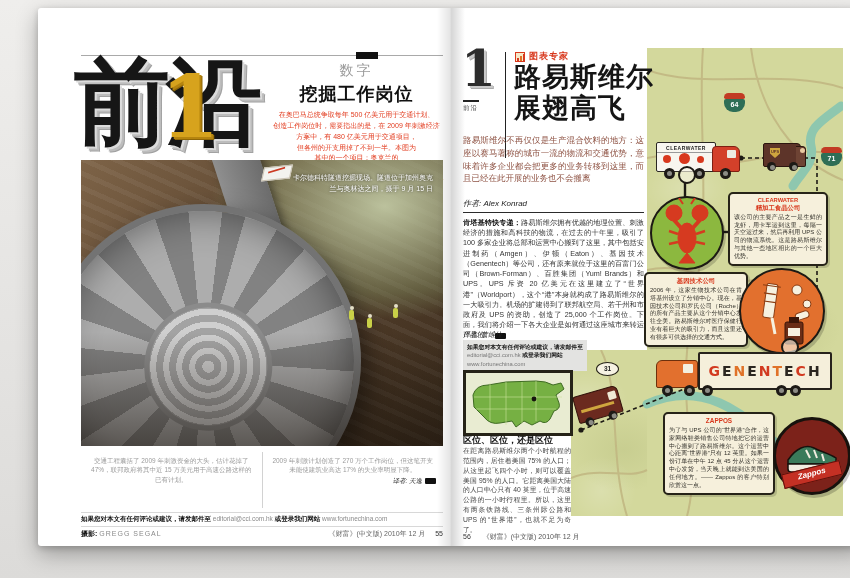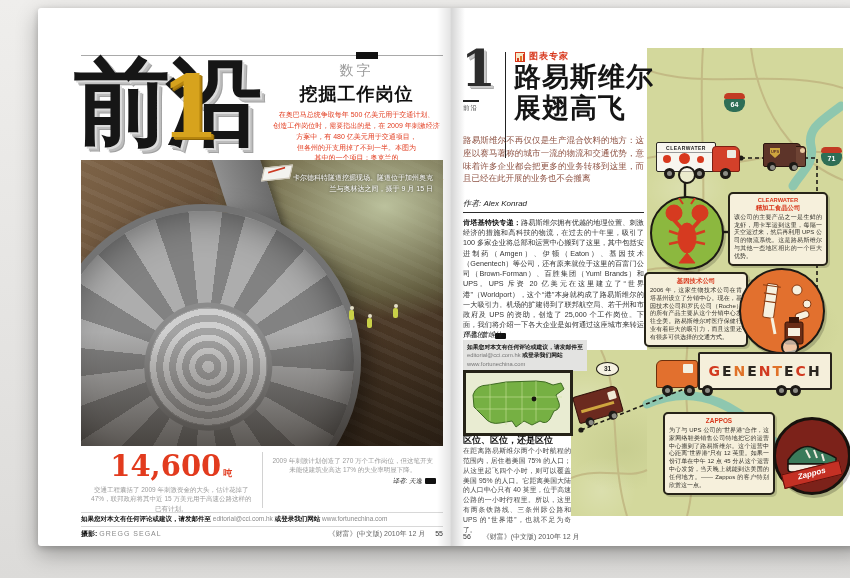--- a/index.html
+++ b/index.html
@@ -198,21 +198,20 @@
     <div class="worker" style="left:312px;top:148px;"></div>
     <div class="photo-sign">
         <i></i>
       </div>
     <div class="shade"></div>
     <div class="photo-caption">卡尔德科特隧道挖掘现场。隧道位于加州奥克兰与奥林达之间，摄于 9 月 15 日</div>
   </div>
 
   <div class="abs stats">
     <div class="stat mid">
-      <div class="num"><span class="v">14,600</span><span class="u">吨</span></div>
       <div class="cap">交通工程囊括了 2009 年刺激资金的大头，估计花掉了 47%，联邦政府将其中近 15 万美元用于高速公路这样的已有计划。</div>
     </div>
     <div class="stat">
       <div class="cap">2009 年刺激计划创造了 270 万个工作岗位，但这笔开支未能使建筑业高达 17% 的失业率明显下降。</div>
       <div class="tr-row"><span>译者: 天逸</span><span class="endmark"></span></div>
     </div>
   </div>
 
   <div class="abs lp-contact">
     <b>如果您对本文有任何评论或建议，请发邮件至</b>

